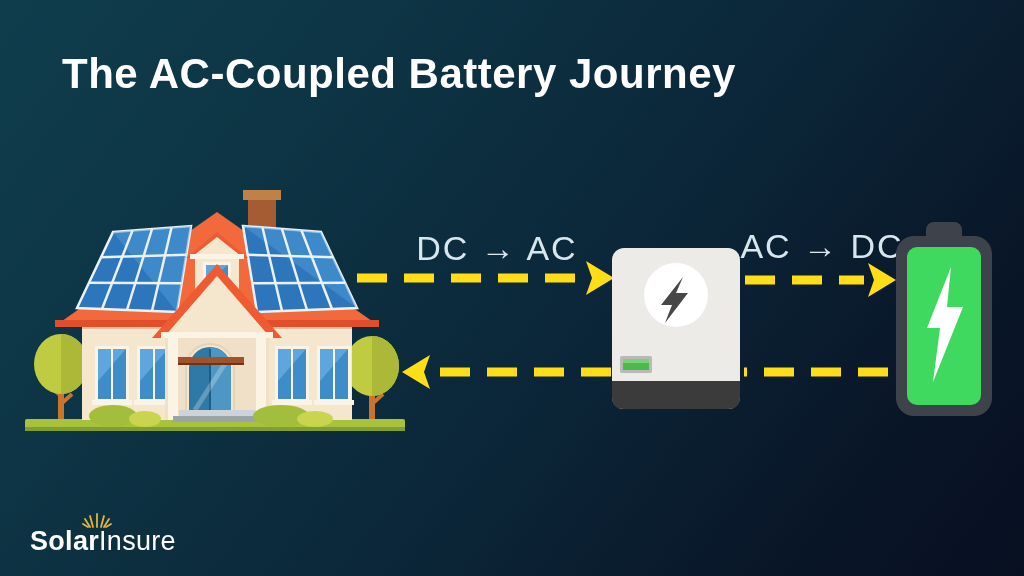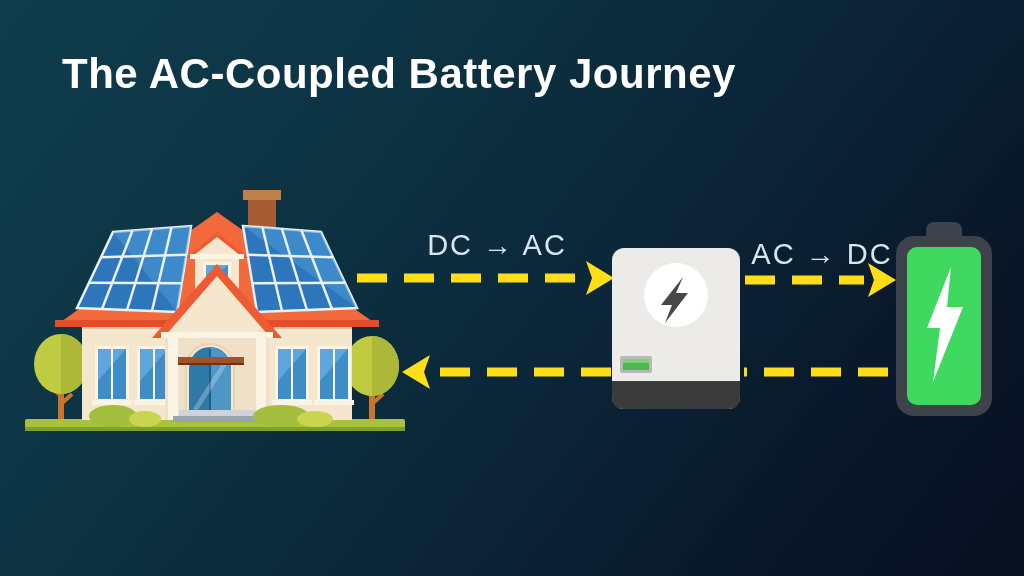--- a/index.html
+++ b/index.html
@@ -8,24 +8,24 @@
     background:linear-gradient(128deg,#0f3d4c 0%,#0d3444 28%,#0b2739 55%,#091628 82%,#070f20 100%);
     font-family:"Liberation Sans",sans-serif;
     padding-left:12px;
   }
   .title{
     position:absolute;left:62px;top:50px;
     font-size:42px;font-weight:800;color:#ffffff;letter-spacing:.5px;
   }
   .flow-label{
     position:absolute;transform:translateX(-50%);
-    font-size:29px;font-weight:400;color:#d8e7ee;letter-spacing:2px;white-space:nowrap;
+    font-size:34px;font-weight:400;color:#d8e7ee;letter-spacing:2px;white-space:nowrap;
   }
   #label-dc-ac{left:497px;top:229px;}
-  #label-ac-dc-right{left:822px;top:238px;}
+  #label-ac-dc-right{left:822px;top:227px;}
   #label-ac-dc-return{left:513px;top:332px;}
   .arrows{position:absolute;left:0;top:0;width:1024px;height:576px;}
   .house{position:absolute;left:25px;top:178px;width:380px;height:257px;}
   .inverter{position:absolute;left:611px;top:247px;width:130px;height:164px;}
   .battery{position:absolute;left:896px;top:222px;width:96px;height:196px;}
   .logo{position:absolute;left:30px;top:506px;width:220px;height:56px;}
   .logo-sun{position:absolute;left:52px;top:0px;width:30px;height:22px;}
   .logo-text{
     position:absolute;left:0;top:20px;font-size:27px;color:#ffffff;letter-spacing:.3px;white-space:nowrap;
   }
@@ -191,14 +191,30 @@
     </g>
   </svg>
 
   <svg class="battery" viewBox="0 0 96 196" aria-hidden="true">
     <rect x="30" y="0" width="36" height="24" rx="8" fill="#3E434B"></rect>
     <rect x="0" y="14" width="96" height="180" rx="18" fill="#3E434B"></rect>
     <rect x="11" y="25" width="74" height="158" rx="10" fill="#3FD95F"></rect>
     <polygon points="55,45 31,106 44,106 37,160 67,85 51,85" fill="#FFFFFF"></polygon>
   </svg>
 
+  <div class="logo">
+    <svg class="logo-sun" viewBox="0 0 30 22" aria-hidden="true">
+      <g stroke="#E8B33C" stroke-width="1.8" stroke-linecap="round">
+        <line x1="15" y1="21" x2="15" y2="8"></line>
+        <line x1="11" y1="21" x2="8" y2="10"></line>
+        <line x1="19" y1="21" x2="22" y2="10"></line>
+        <line x1="8" y1="21" x2="3" y2="13"></line>
+        <line x1="22" y1="21" x2="27" y2="13"></line>
+        <line x1="6" y1="21" x2="1" y2="18"></line>
+        <line x1="24" y1="21" x2="29" y2="18"></line>
+      </g>
+    </svg>
+    <div class="logo-text">
+      <span class="bold">Solar</span><span class="light">Insure</span>
+    </div>
+  </div>
 
 </div>
 
 </body></html>

